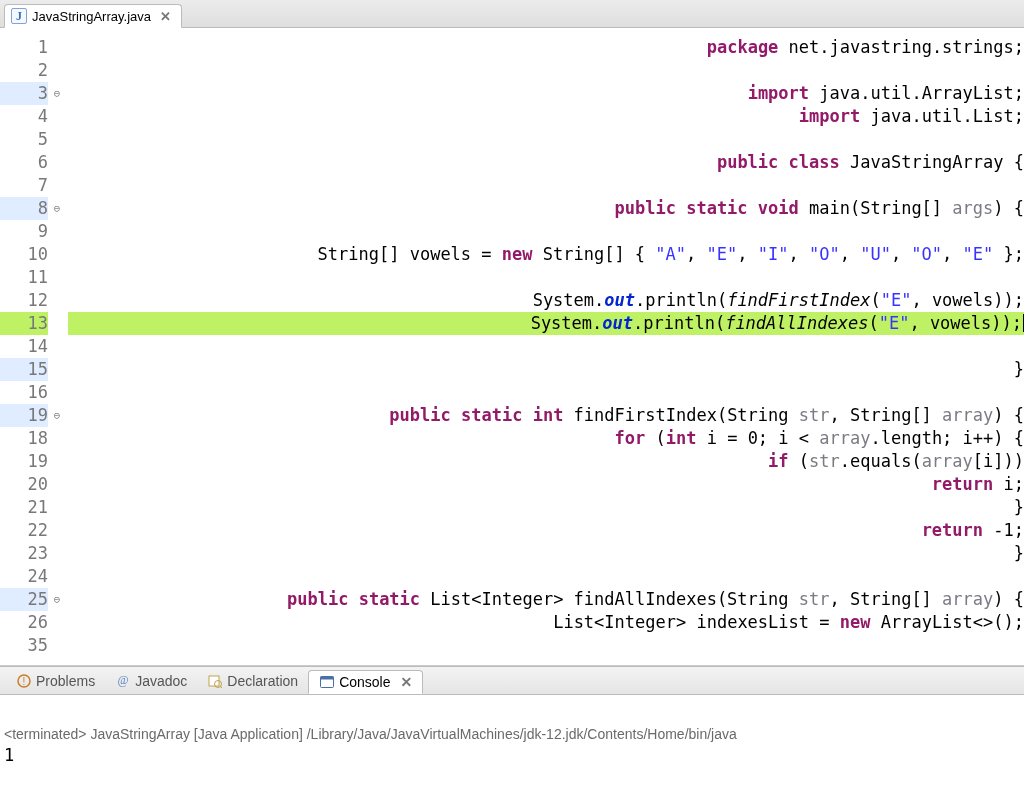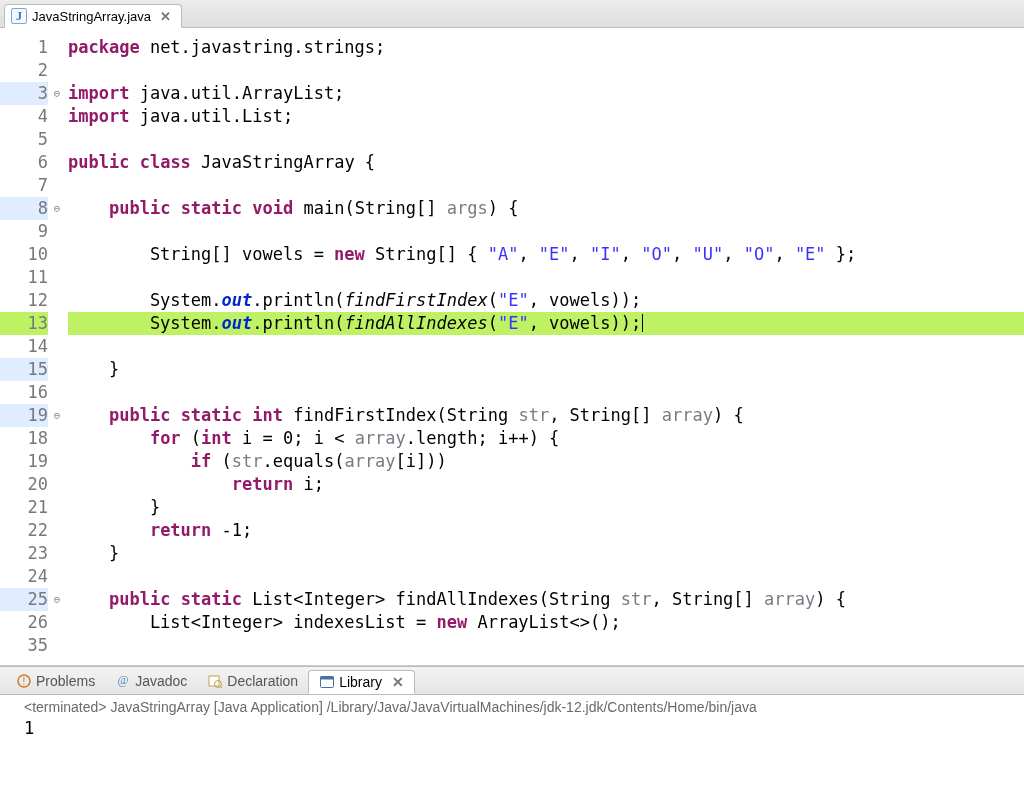--- a/index.html
+++ b/index.html
@@ -77,20 +77,21 @@
     padding: 8px 0;
     color:#888;
     font-size:11px;
     text-align:center;
     user-select:none;
   }
   .code {
     flex:1;
     padding: 8px 0 8px 4px;
     white-space: pre;
+    text-align: right;
   }
   .ln { height:23px; }
   .hl-line { background:#bef264; }
   .blue-strip { background:#e0ecff; }
   .kw { color:#931a68; font-weight:bold; }
   .str { color:#3933ff; }
   .field { color:#0326cc; font-style:italic; font-weight:bold;}
   .italic { font-style: italic; }
   .paramgrey { color:#7b7b84; }
 
@@ -121,24 +122,25 @@
     border:1px solid #bbb;
     border-bottom:1px solid #fff;
     border-top-left-radius:4px;
     border-top-right-radius:4px;
     color:#000;
     position:relative; top:1px;
   }
   .view-tab .vicon { width:16px; height:16px; display:inline-flex; align-items:center; justify-content:center; font-size:12px;}
   .console-body {
     flex:1;
-    padding: 4px 24px;
+    padding: 4px 4px;
     font-family:"Helvetica Neue", Arial, sans-serif;
     font-size:14px;
     color:#222;
+    margin-top:27px;
   }
   .console-status { color:#6a6a6a; margin-bottom:2px;}
   .console-out {
     font-family:"Menlo","Monaco",monospace;
     font-size:17px;
     white-space:pre;
     color:#000;
     line-height:22px;
   }
   .cursor { display:inline-block; width:1px; height:18px; background:#000; vertical-align:-3px; margin-left:1px;}
@@ -242,21 +244,21 @@
       </span>
       <span>Declaration</span>
     </div>
     <div class="view-tab active">
       <span class="vicon">
         <svg width="16" height="16" viewBox="0 0 16 16">
             <rect x="1.5" y="2.5" width="13" height="11" rx="1" fill="#fff" stroke="#4a6fa5"></rect>
             <rect x="1.5" y="2.5" width="13" height="3" fill="#4a6fa5"></rect>
           </svg>
       </span>
-      <span>Library</span>
+      <span>Console</span>
       <span class="close" style="margin-left:6px;color:#777;font-weight:bold;">✕</span>
     </div>
   </div>
   <div class="console-body">
     <div class="console-status">&lt;terminated&gt; JavaStringArray [Java Application] /Library/Java/JavaVirtualMachines/jdk-12.jdk/Contents/Home/bin/java</div>
     <div class="console-out">1</div>
   </div>
 </div>
 
 </body></html>

